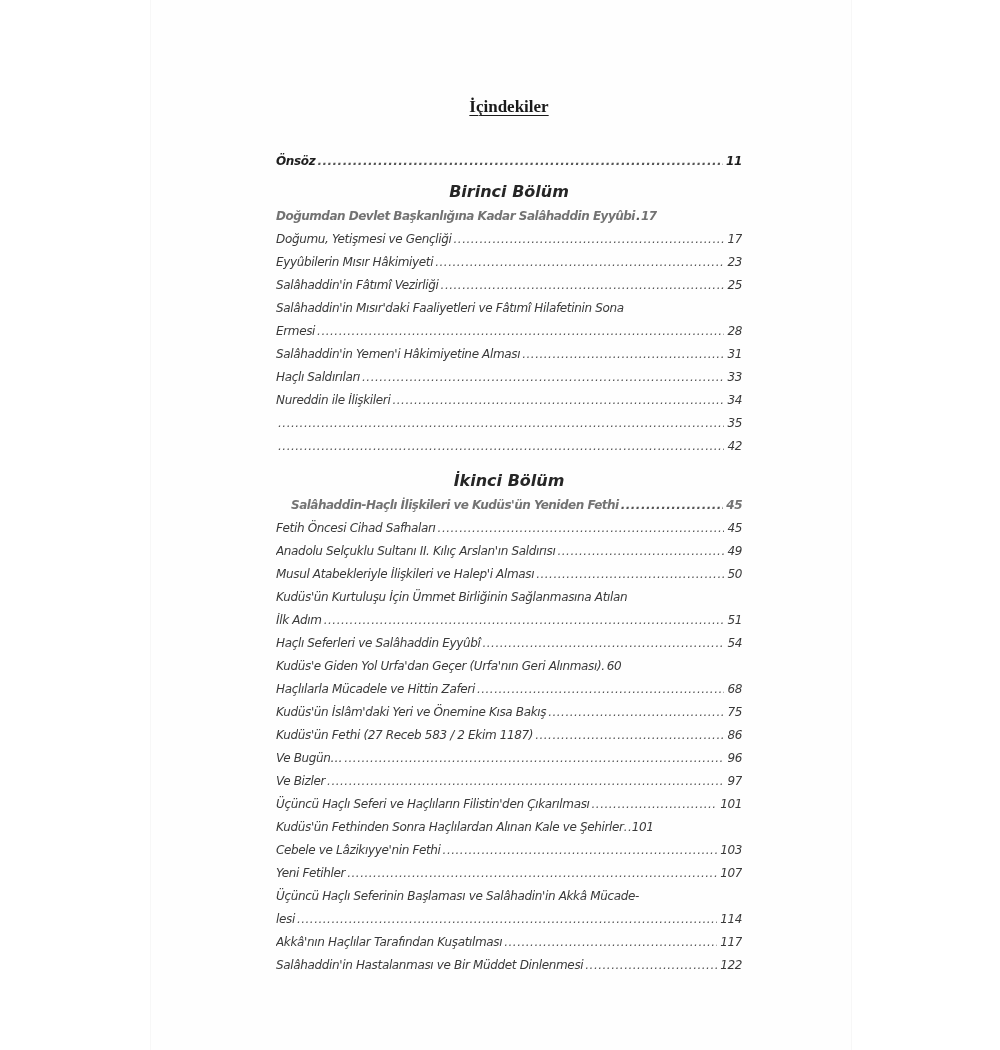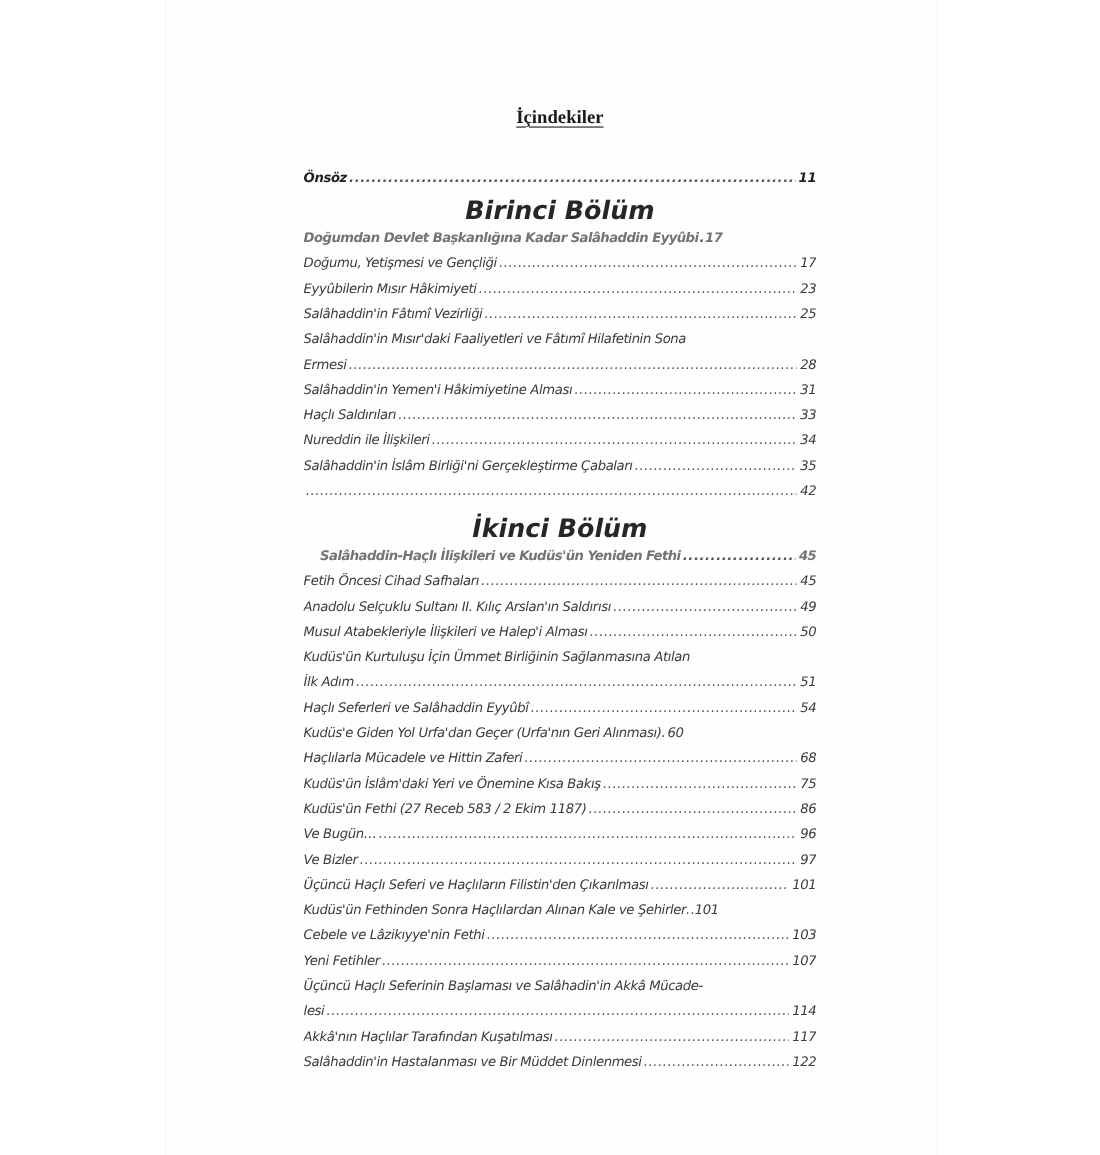--- a/index.html
+++ b/index.html
@@ -86,21 +86,21 @@
     .preface {
       margin-top: 22px;
       font-weight: bold;
       color: #1f1f1f;
     }
     .section-heading {
       text-align: center;
       font-family: "DejaVu Sans", sans-serif;
       font-style: italic;
       font-weight: bold;
-      font-size: 23px;
+      font-size: 16px;
       color: #262626;
       line-height: 26px;
       margin-top: 6px;
     }
     .section-heading.second {
       margin-top: 10px;
     }
   </style>
 </head>
 <body>
@@ -157,21 +157,20 @@
     <span class="label">Haçlı Saldırıları</span>
     <span class="dots"></span>
     <span class="page">33</span>
   </div>
   <div class="row">
     <span class="label">Nureddin ile İlişkileri</span>
     <span class="dots"></span>
     <span class="page">34</span>
   </div>
   <div class="row">
-    <span class="label">Salâhaddin'in İslâm Birliği'ni Gerçekleştirme Çabaları</span>
     <span class="dots"></span>
     <span class="page">35</span>
   </div>
   <div class="row">
     <span class="dots"></span>
     <span class="page">42</span>
   </div>
 
   <div class="section-heading second">İkinci Bölüm</div>
 

